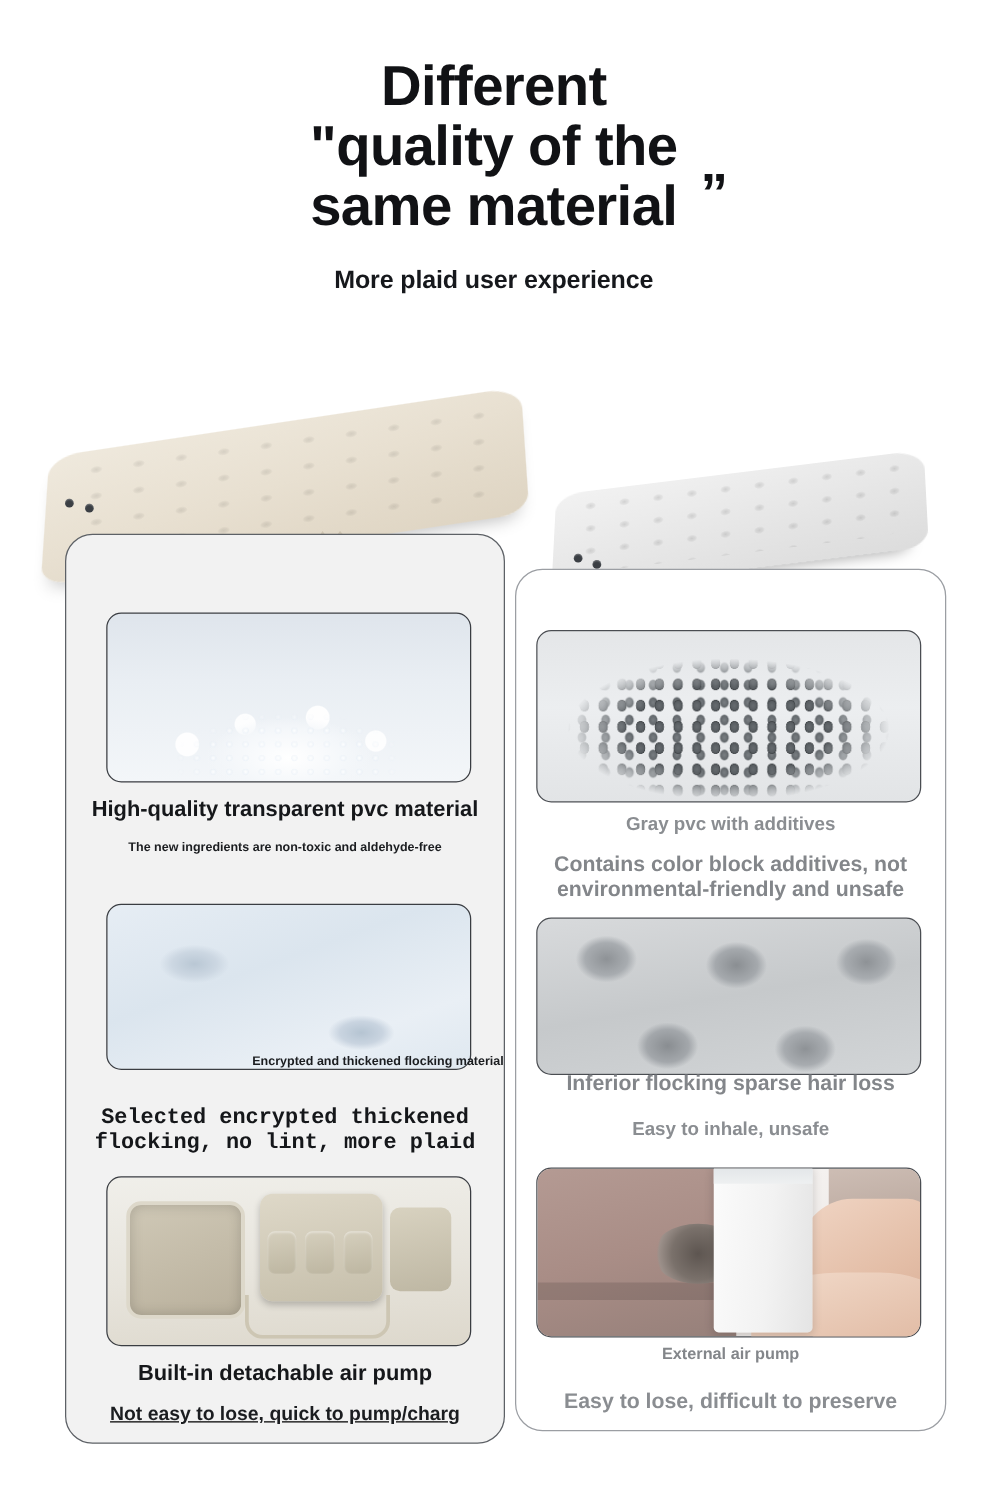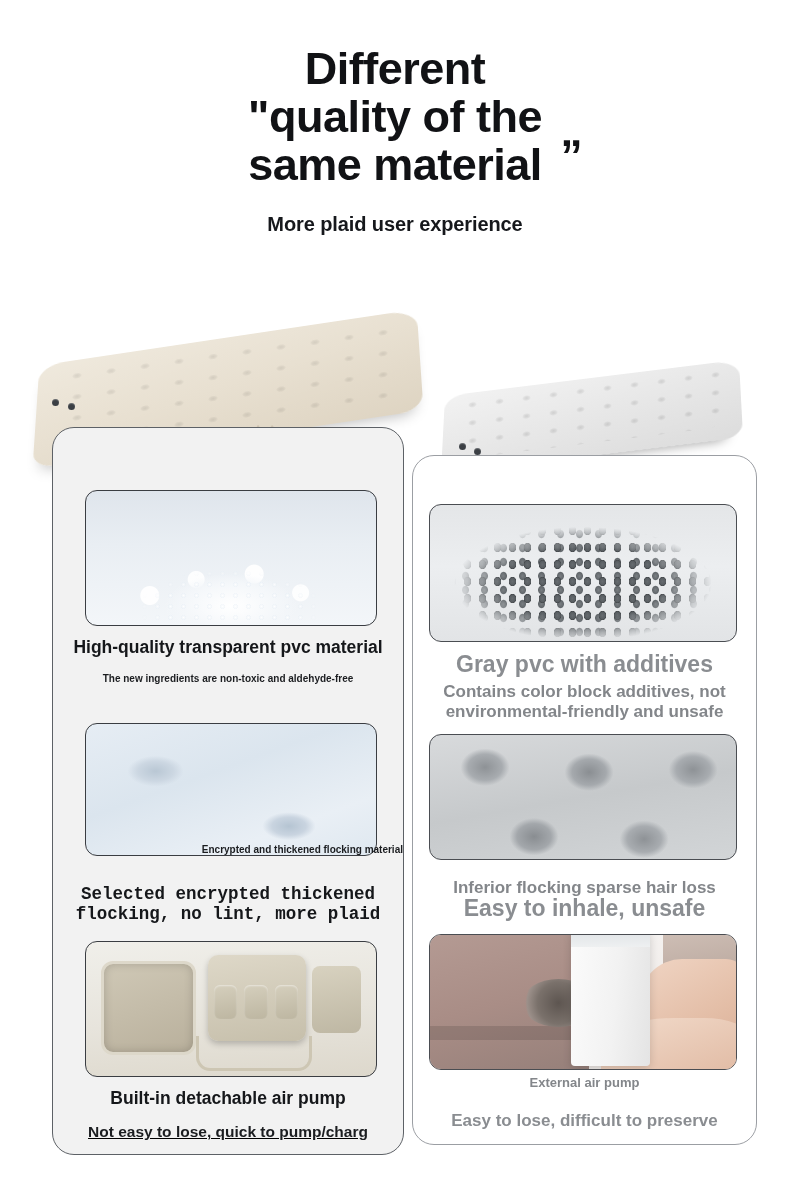--- a/index.html
+++ b/index.html
@@ -244,21 +244,21 @@
   .t-cap{font-weight:bold;line-height:1.18;}
 
   .left-col .t-title{color:#15171a;}
   .left-col .t-cap{color:#1b1d20;}
   .right-col .t-title{color:#8a8d91;}
   .right-col .t-cap{color:#83868a;}
 
   .fs-lg{font-size:17.5px;}
   .fs-md{font-size:15.5px;}
   .fs-sm{font-size:10px;}
-  .fs-xl{font-size:23px;}
+  .fs-xl{font-size:15px;}
   .fs-rl{font-size:17px;}
   .fs-rs{font-size:13px;}
 </style>
 </head>
 <body>
 
 <div class="header">
   <div class="h-line h1">Different</div>
   <div class="h-line h2"><span class="quote-open">"</span><span>quality of the</span><span class="quote-close">„</span></div>
   <div class="h-line h3">same material</div>
@@ -296,21 +296,21 @@
 
   <div class="tblock" style="top:196px;">
     <div class="t-title fs-xl">Gray pvc with additives</div>
   </div>
   <div class="tblock" style="top:226px;padding:0 14px;">
     <div class="t-cap fs-rl">Contains color block additives, not environmental-friendly and unsafe</div>
   </div>
 
   <div class="photo ph-flock-bad" style="left:16px;top:278px;width:308px;height:126px;"></div>
 
-  <div class="tblock" style="top:422px;">
+  <div class="tblock" style="top:401px;">
     <div class="t-cap fs-rl">Inferior flocking sparse hair loss</div>
   </div>
   <div class="tblock" style="top:440px;">
     <div class="t-title fs-xl">Easy to inhale, unsafe</div>
   </div>
 
   <div class="photo ph-pump-ext" style="left:16px;top:478px;width:308px;height:136px;">
     <div class="ex-mat">
         <div class="ex-mat-line"></div>
       </div>

